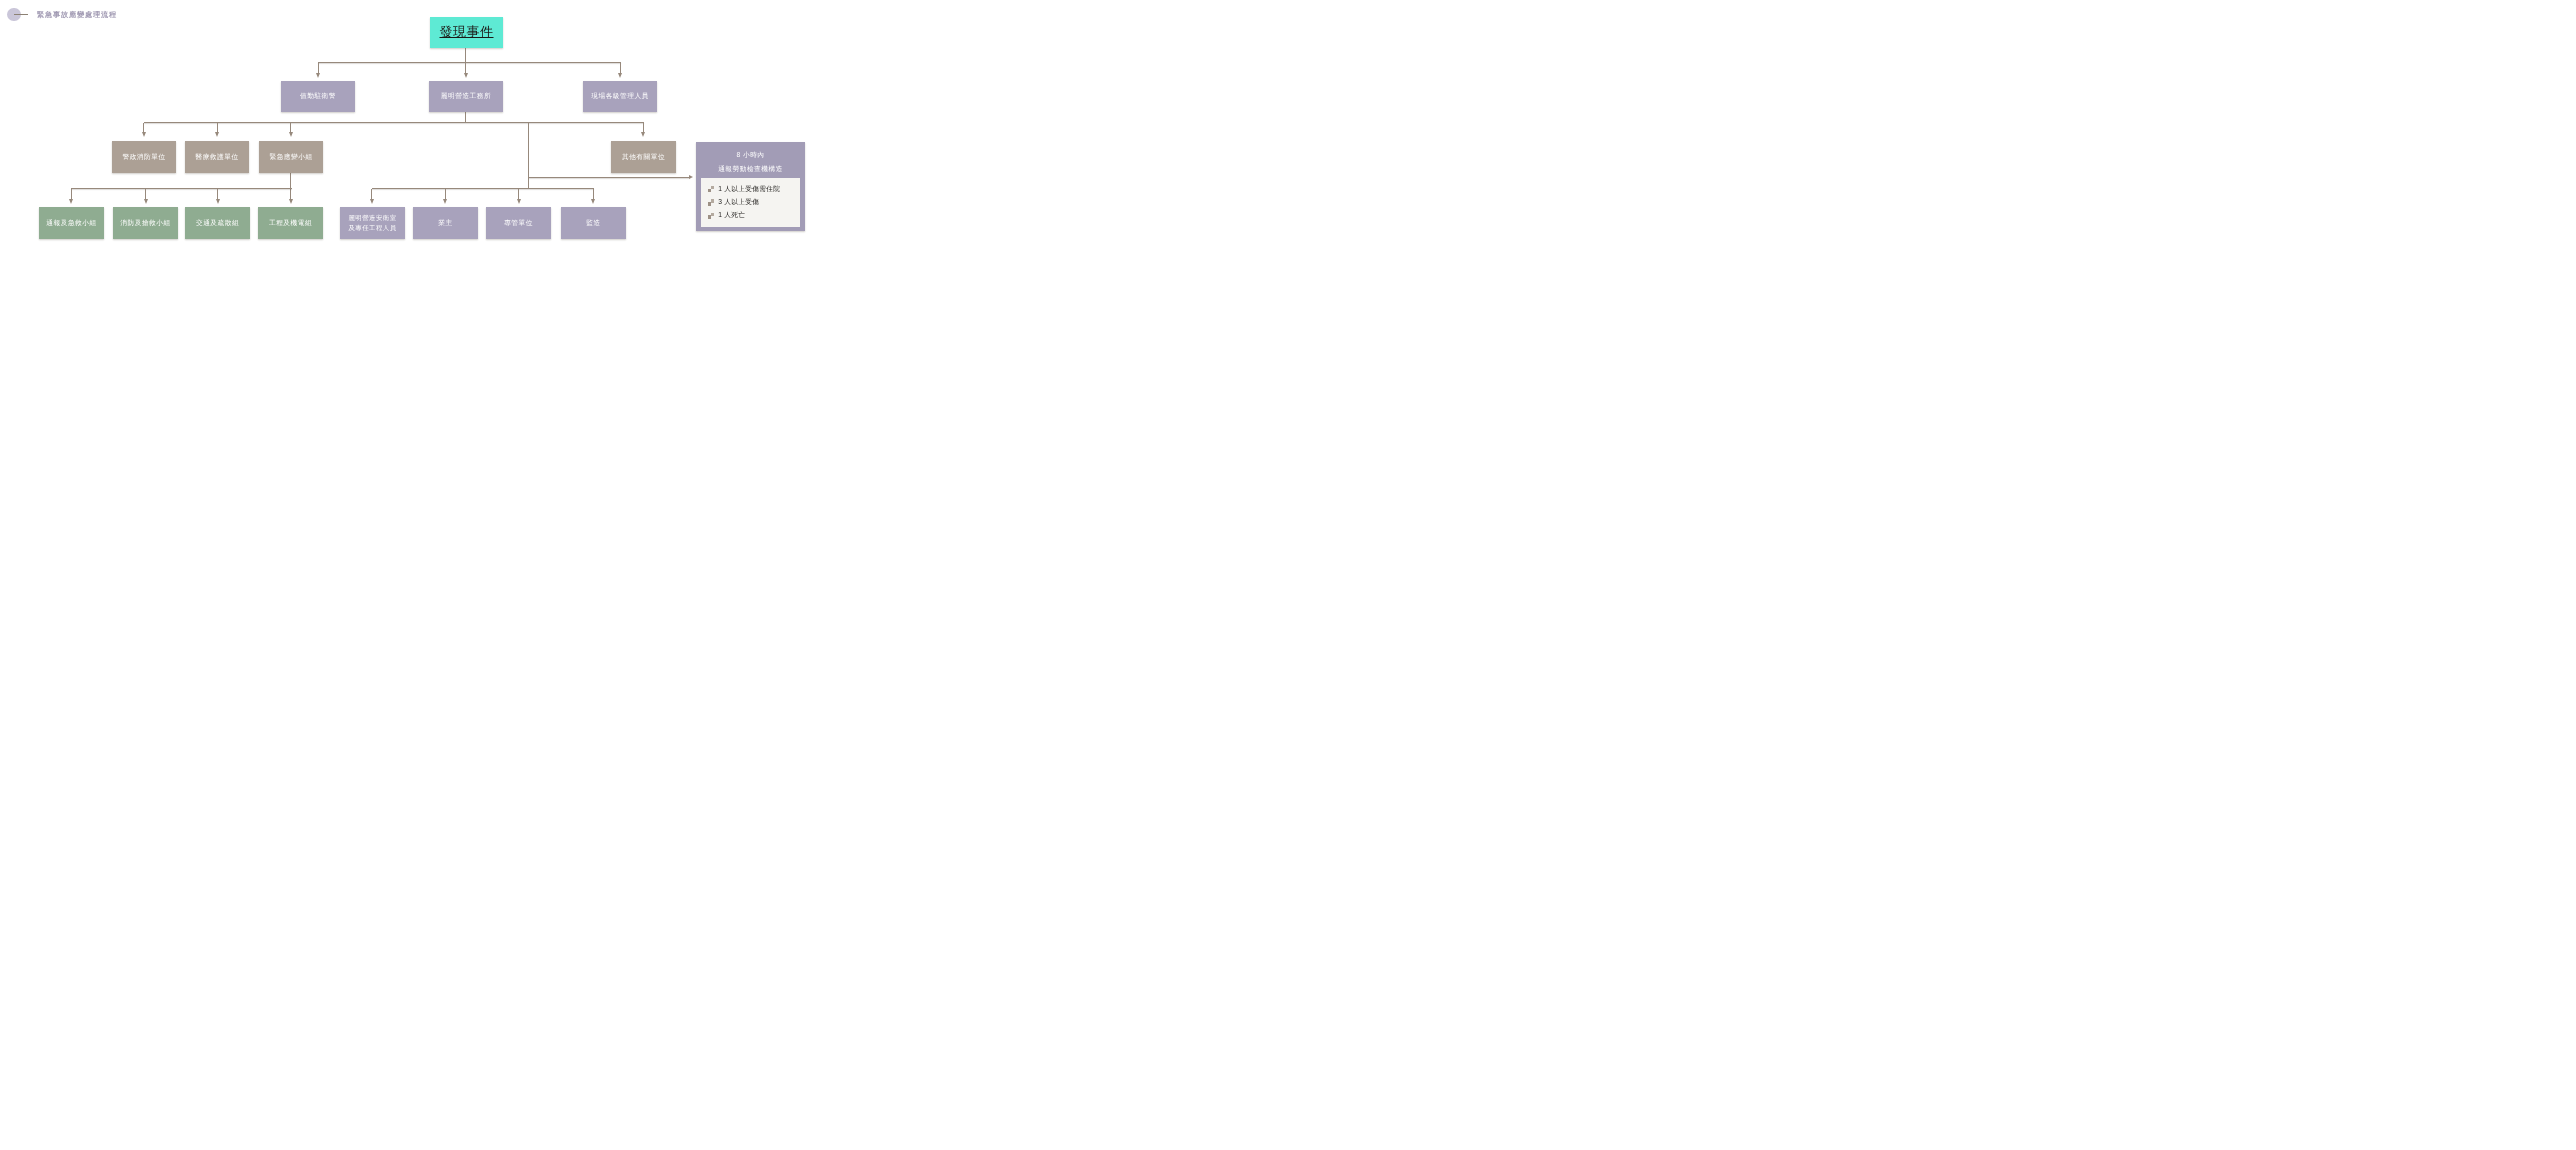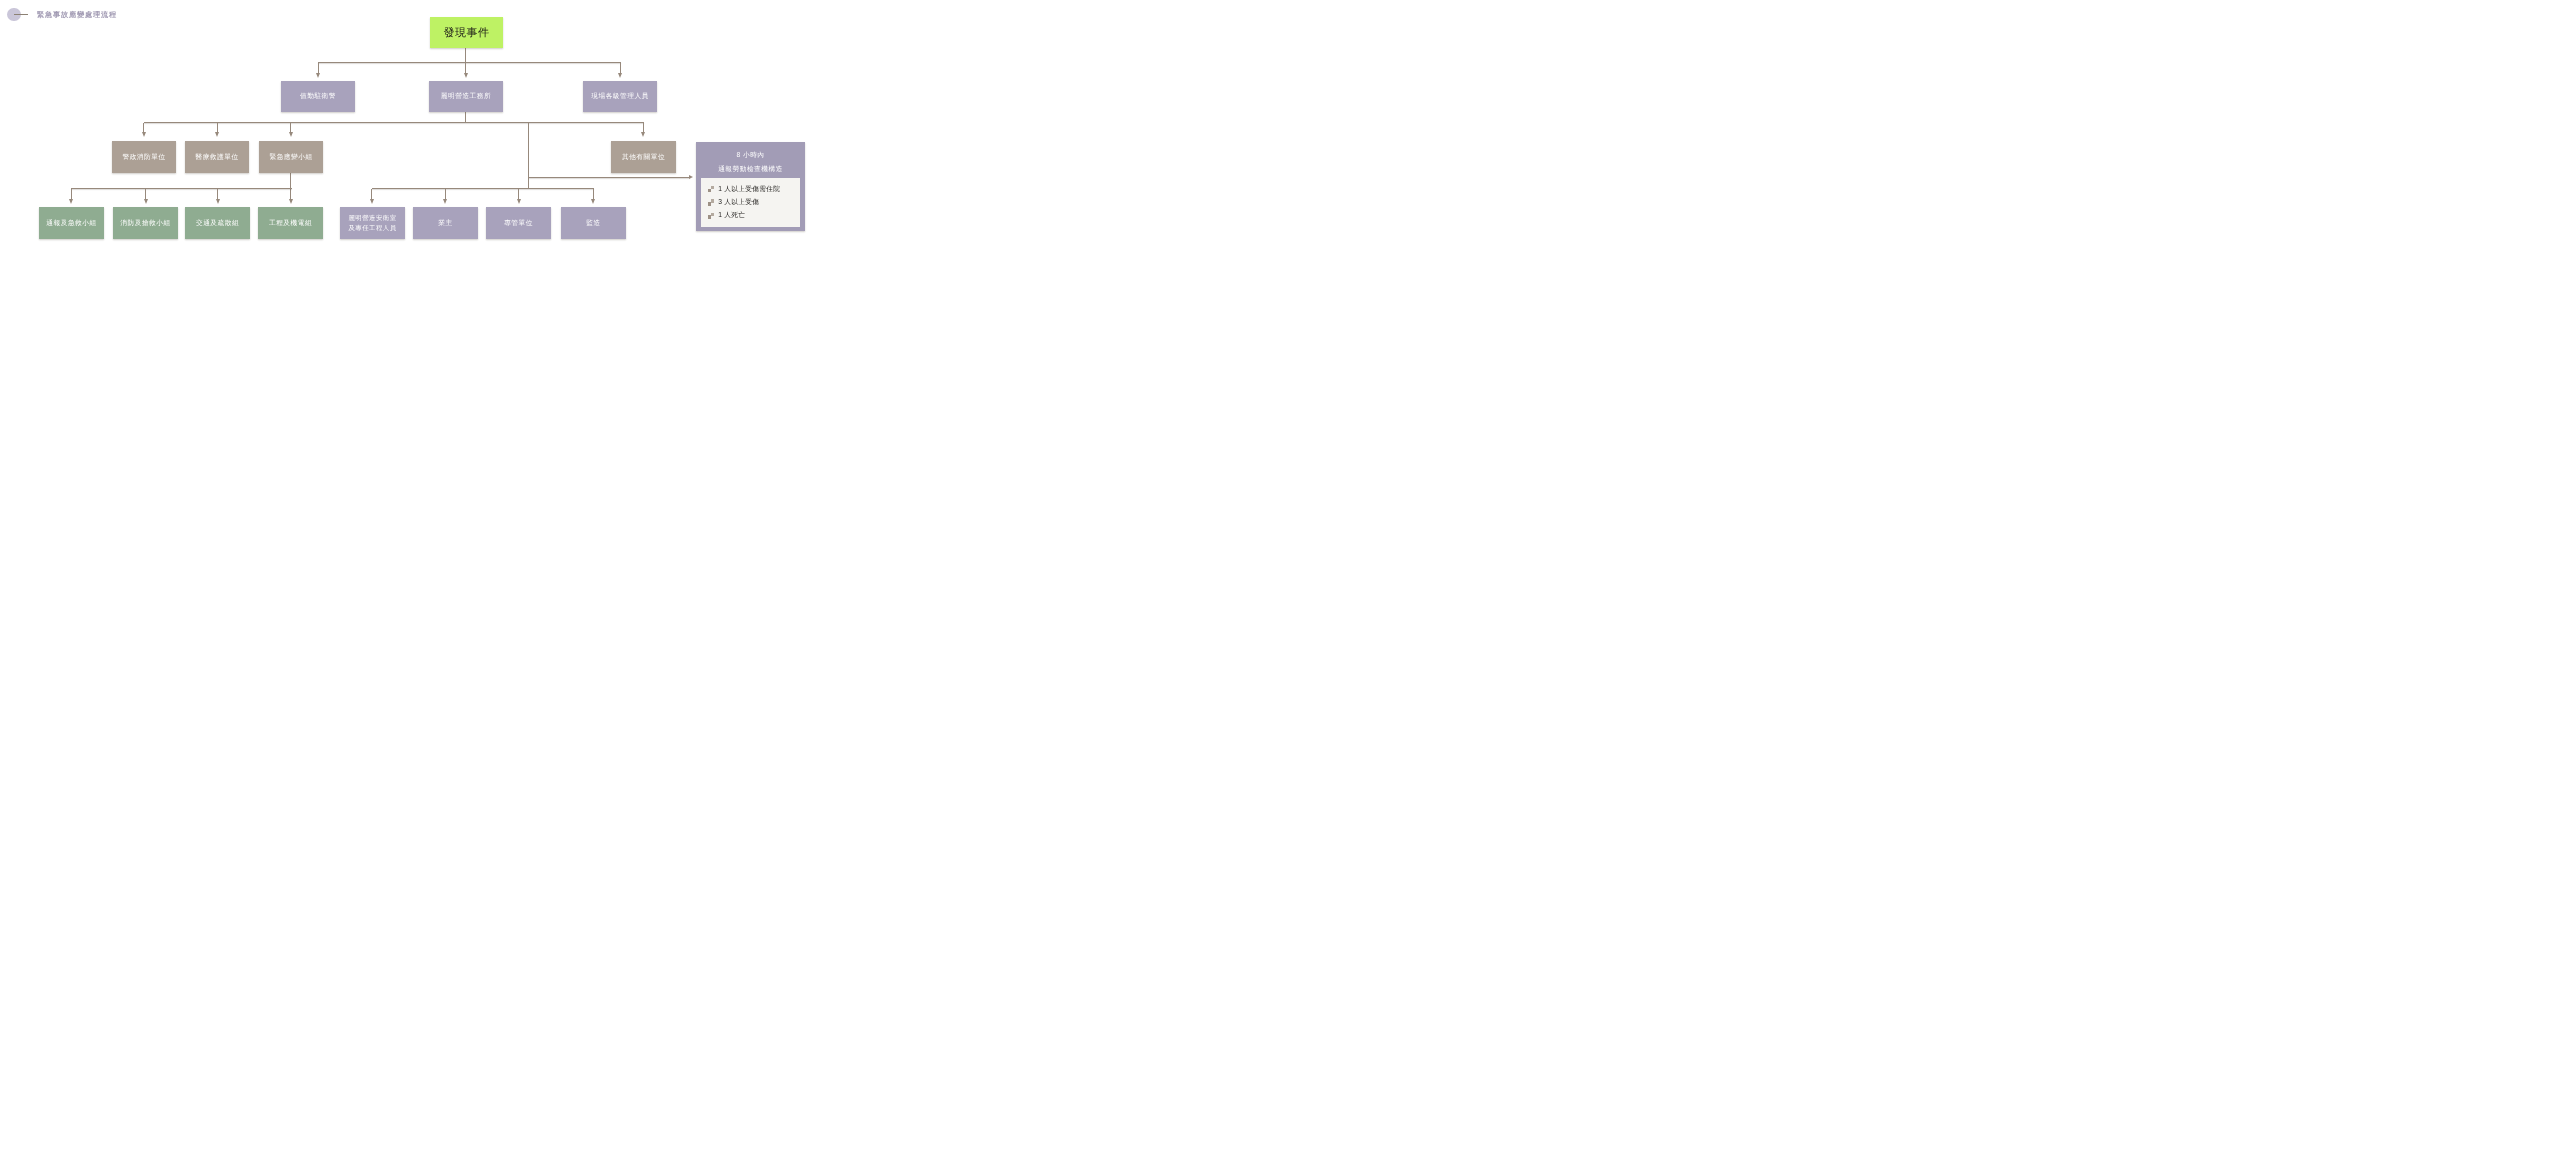--- a/index.html
+++ b/index.html
@@ -8,21 +8,21 @@
 
   
   .title-circle{position:absolute;left:7.2px;top:7.7px;width:13.4px;height:13.4px;border-radius:50%;background:#cac6d9;}
   .title-dash{position:absolute;left:14px;top:14px;width:14px;height:1px;background:#8c8174;}
   .page-title{position:absolute;left:37px;top:10.3px;font-size:7.2px;font-weight:bold;color:#a19ab3;letter-spacing:0.8px;white-space:nowrap;}
 
   
   .node{position:absolute;display:flex;align-items:center;justify-content:center;text-align:center;
         color:#ffffff;font-size:6.7px;letter-spacing:0.5px;line-height:1.5;
         box-shadow:0 1px 1.5px rgba(100,90,80,0.30);}
-  .start{background:#bef264;color:#1c1a17;font-size:11px;}
+  .start{background:#5eead4;color:#1c1a17;font-size:13px;text-decoration:underline;}
   .purple{background:#a8a2bc;}
   .taupe{background:#aca095;}
   .green{background:#8fac91;}
   .multiline{white-space:pre-line;}
 
   
   .vline,.hline{position:absolute;background:#97897c;}
   .vline{width:1px;}
   .hline{height:1px;box-shadow:0 1px 1px rgba(100,90,80,0.25);}
   .ah-down{position:absolute;width:0;height:0;border-left:2.1px solid transparent;border-right:2.1px solid transparent;border-top:5.2px solid #97897c;}

